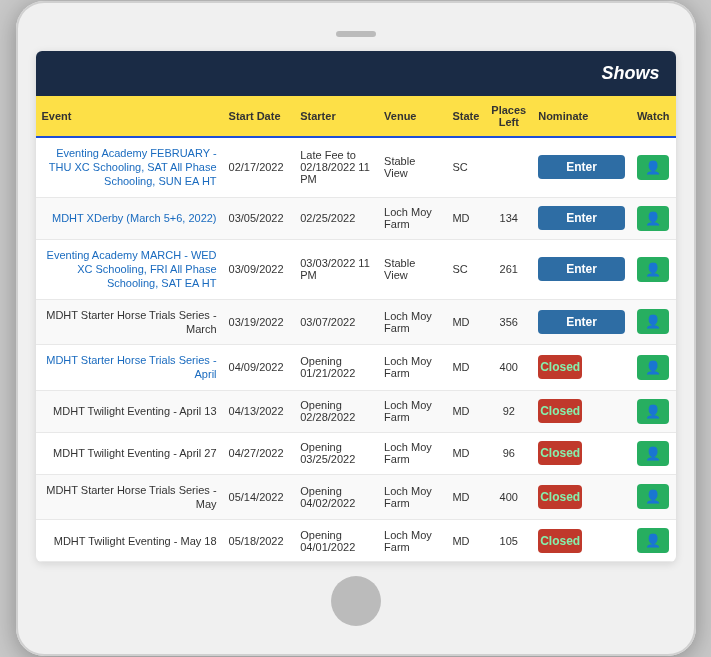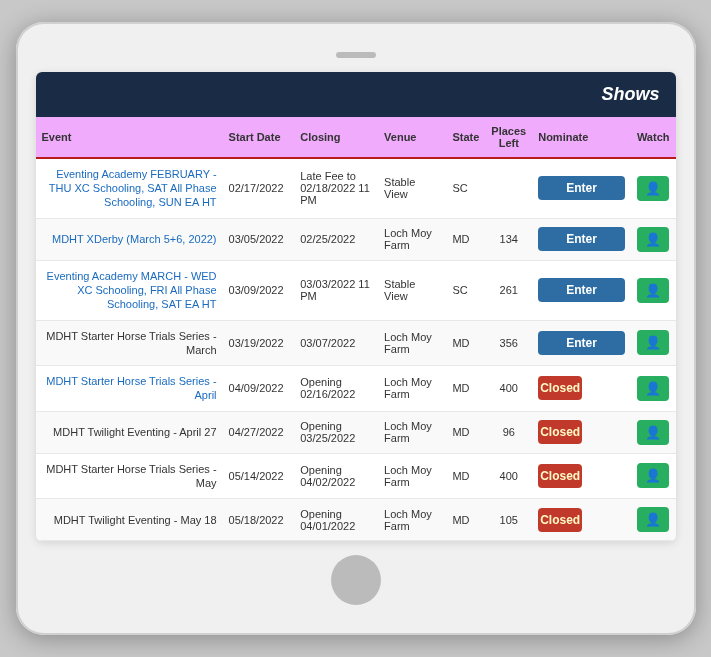--- a/index.html
+++ b/index.html
@@ -49,22 +49,22 @@
       font-size: 18px;
       font-style: italic;
       font-weight: bold;
     }
     table {
       width: 100%;
       border-collapse: collapse;
       font-size: 12px;
     }
     thead tr {
-      background: #f0abfc;
-      border-bottom: 2px solid #b91c1c;
+      background: #fde047;
+      border-bottom: 2px solid #1d4ed8;
       border-radius: 14px;
     }
     thead th {
       padding: 8px 6px;
       text-align: left;
       font-weight: bold;
       color: #333;
       font-size: 11px;
     }
     tbody tr {
@@ -94,21 +94,21 @@
       border: none;
       border-radius: 4px;
       padding: 5px 28px;
       font-size: 12px;
       font-weight: bold;
       cursor: pointer;
       white-space: nowrap;
     }
     .btn-closed {
       background: #c0392b;
-      color: #fef9c3;
+      color: #86efac;
       border: none;
       border-radius: 4px;
       padding: 5px 2px;
       font-size: 12px;
       font-weight: bold;
       cursor: pointer;
       white-space: nowrap;
     }
     .btn-watch {
       background: #27ae60;
@@ -146,21 +146,21 @@
   <div class="tablet-btn-top"></div>
   <div class="screen">
     <div class="table-header-bar">
       <h1>Shows</h1>
     </div>
     <table>
       <thead>
         <tr>
           <th class="col-event">Event</th>
           <th class="col-start">Start Date</th>
-          <th class="col-closing">Closing</th>
+          <th class="col-closing">Starter</th>
           <th class="col-venue">Venue</th>
           <th class="col-state">State</th>
           <th class="col-places">Places Left</th>
           <th class="col-nominate">Nominate</th>
           <th class="col-watch">Watch</th>
         </tr>
       </thead>
       <tbody id="table-body">
       <tr>
             <td class="col-event event-name"><a class="event-link" href="#">Eventing Academy FEBRUARY - THU XC Schooling, SAT All Phase Schooling, SUN EA HT</a></td>
@@ -214,24 +214,38 @@
             <td class="col-nominate">
               <div class="nominate-watch-cell">
                 <button class="btn-enter">Enter</button>
               </div>
             </td>
             <td class="col-watch"><button class="btn-watch">👤</button></td>
           </tr>
           <tr>
             <td class="col-event event-name"><a class="event-link" href="#">MDHT Starter Horse Trials Series - April</a></td>
             <td class="col-start">04/09/2022</td>
-            <td class="col-closing">Opening 02/16/2022</td>
+            <td class="col-closing">Opening 01/21/2022</td>
             <td class="col-venue">Loch Moy Farm</td>
             <td class="col-state">MD</td>
             <td class="col-places">400</td>
+            <td class="col-nominate">
+              <div class="nominate-watch-cell">
+                <button class="btn-closed">Closed</button>
+              </div>
+            </td>
+            <td class="col-watch"><button class="btn-watch">👤</button></td>
+          </tr>
+          <tr>
+            <td class="col-event event-name">MDHT Twilight Eventing - April 13</td>
+            <td class="col-start">04/13/2022</td>
+            <td class="col-closing">Opening 02/28/2022</td>
+            <td class="col-venue">Loch Moy Farm</td>
+            <td class="col-state">MD</td>
+            <td class="col-places">92</td>
             <td class="col-nominate">
               <div class="nominate-watch-cell">
                 <button class="btn-closed">Closed</button>
               </div>
             </td>
             <td class="col-watch"><button class="btn-watch">👤</button></td>
           </tr>
           <tr>
             <td class="col-event event-name">MDHT Twilight Eventing - April 27</td>
             <td class="col-start">04/27/2022</td>

